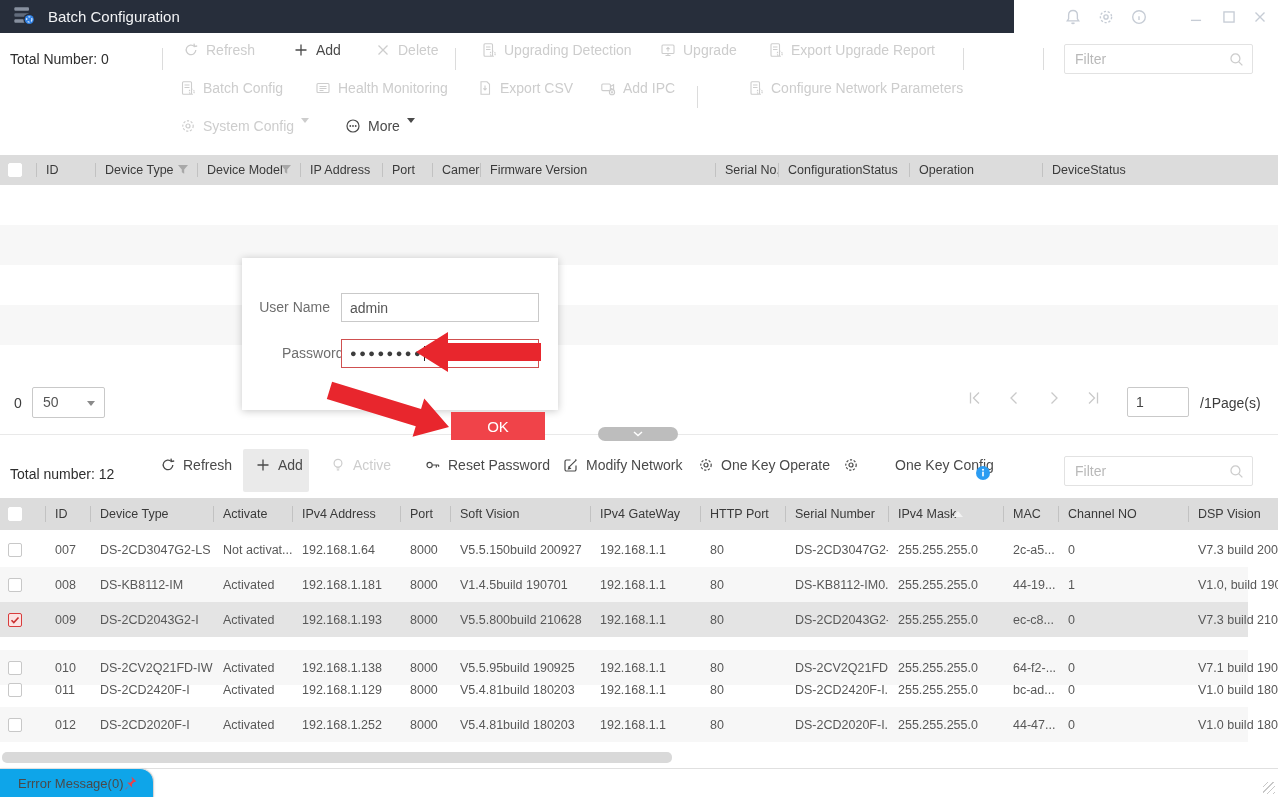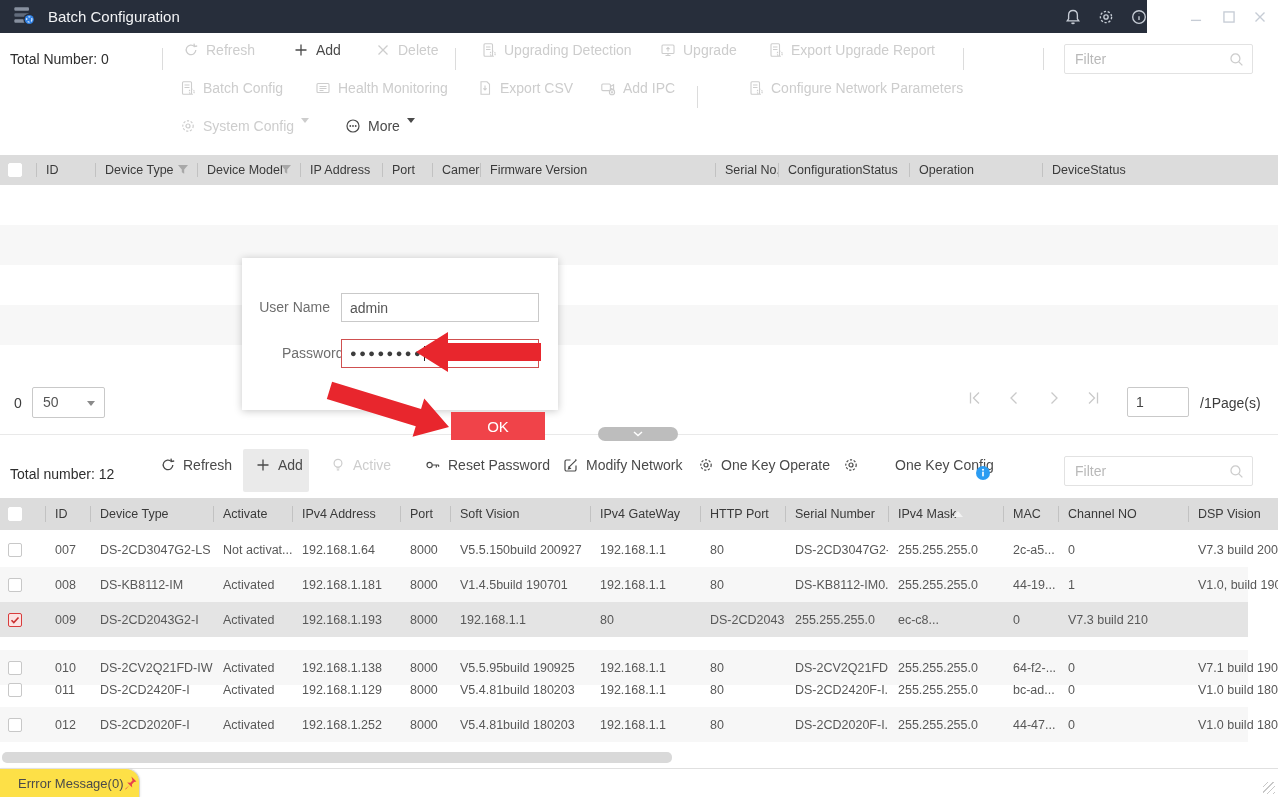--- a/index.html
+++ b/index.html
@@ -1,21 +1,21 @@
 <!DOCTYPE html>
 <html><head>
 <meta charset="utf-8">
 <style>
   * { margin:0; padding:0; box-sizing:border-box; }
   html,body { background:#fff; }
   body { font-family:"Liberation Sans", sans-serif; }
   .screen { position:relative; width:1278px; height:797px; background:#fff; overflow:hidden; }
 
   
-  .titlebar { position:absolute; left:0; top:0; width:1147px; height:33px; background:#272e3b; }
+  .titlebar { position:absolute; left:0; top:0; width:1014px; height:33px; background:#272e3b; }
   .titlebar .appicon { position:absolute; left:13px; top:5px; }
   .titlebar .title { position:absolute; left:48px; top:0; line-height:33px; color:#f2f3f5; font-size:15px; }
   .tb-ico { position:absolute; top:8px; width:18px; height:18px; color:#c6ccd5; cursor:default; }
   .tb-ico svg { width:100%; height:100%; }
 
   
   .tbtn { position:absolute; height:34px; display:flex; gap:7px; font-size:14px; white-space:nowrap; cursor:default; }
   .tbtn svg { width:16px; height:16px; flex:0 0 auto; }
   .on  { color:#4a4a4a; }
   .off { color:#cdcdcd; }
@@ -76,21 +76,21 @@
   .okbtn { position:absolute; left:209px; top:154px; width:94px; height:28px; background:#f04349; color:#fff; font-size:15px; border:0; display:flex; align-items:center; justify-content:center; cursor:pointer; font-family:inherit; }
   .arrows { position:absolute; left:0; top:0; z-index:60; pointer-events:none; }
 
   
   .addhl { position:absolute; left:243px; top:449px; width:66px; height:43px; background:#eaeaea; border-radius:2px; }
   .infodot { position:absolute; left:975px; top:465px; width:16px; height:16px; }
 
   
   .hthumb { position:absolute; left:2px; top:752px; width:670px; height:11px; background:#d9d9d9; border-radius:5px; }
   .statusbar { position:absolute; left:0; top:768px; width:1278px; height:29px; background:#fff; border-top:1px solid #e0e0e0; }
-  .errtab { position:absolute; left:0; top:768px; width:140px; height:29px; background:#fde047; border-right:1px solid #d5d5d5; border-top:1px solid #e0e0e0; border-top-right-radius:14px; box-shadow:1px 0 2px rgba(0,0,0,.05); }
+  .errtab { position:absolute; left:0; top:768px; width:154px; height:29px; background:#0ea5e9; border-right:1px solid #d5d5d5; border-top:1px solid #e0e0e0; border-top-right-radius:14px; box-shadow:1px 0 2px rgba(0,0,0,.05); }
   .errtab .txt { position:absolute; left:18px; top:0; line-height:29px; font-size:13px; color:#4a4a4a; }
   .pin { position:absolute; left:122px; top:6px; width:16px; height:16px; color:#e8414b; }
   .grip { position:absolute; right:3px; bottom:3px; width:12px; height:12px; background:repeating-linear-gradient(135deg, transparent 0 3px, #c8c8c8 3px 4px); }
 </style>
 </head>
 <body>
 
 <div class="screen">
 
   <div class="titlebar">
@@ -508,20 +508,21 @@
           <svg viewBox="0 0 10 10">
               <path d="M1.5 5.2l2.3 2.3 4.7-5" fill="none" stroke="currentColor" stroke-width="1.6"></path>
             </svg>
         </span>
       </div>
       <div class="cell">009</div>
       <div class="cell">DS-2CD2043G2-I</div>
       <div class="cell">Activated</div>
       <div class="cell">192.168.1.193</div>
       <div class="cell">8000</div>
+      <div class="cell">V5.5.800build 210628</div>
       <div class="cell">192.168.1.1</div>
       <div class="cell">80</div>
       <div class="cell">DS-2CD2043G2-...</div>
       <div class="cell">255.255.255.0</div>
       <div class="cell">ec-c8...</div>
       <div class="cell">0</div>
       <div class="cell">V7.3 build 210</div>
     </div>
 
     <div class="trow alt" style="top:650px;">

